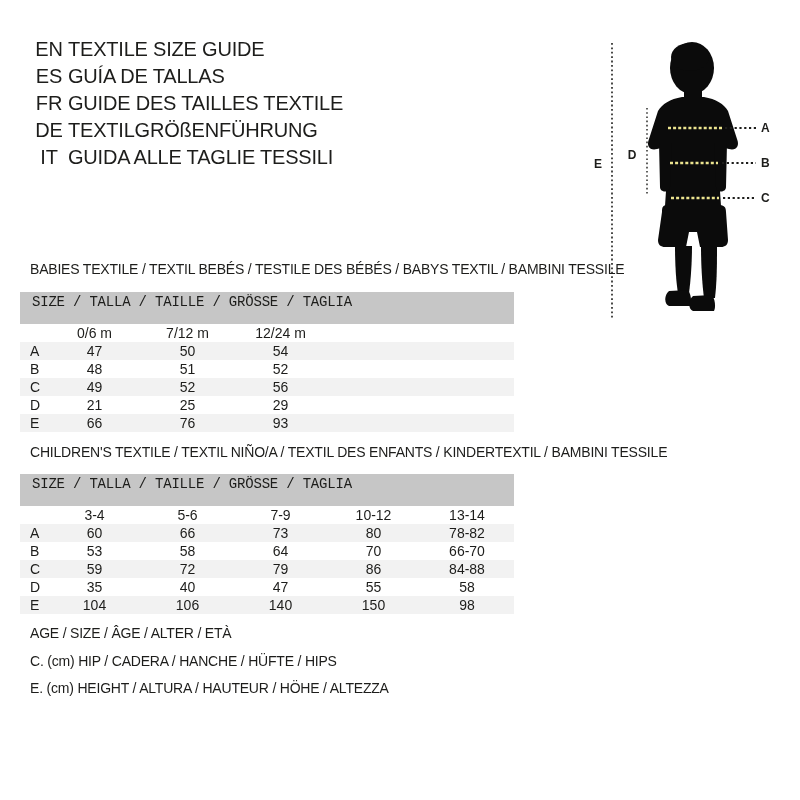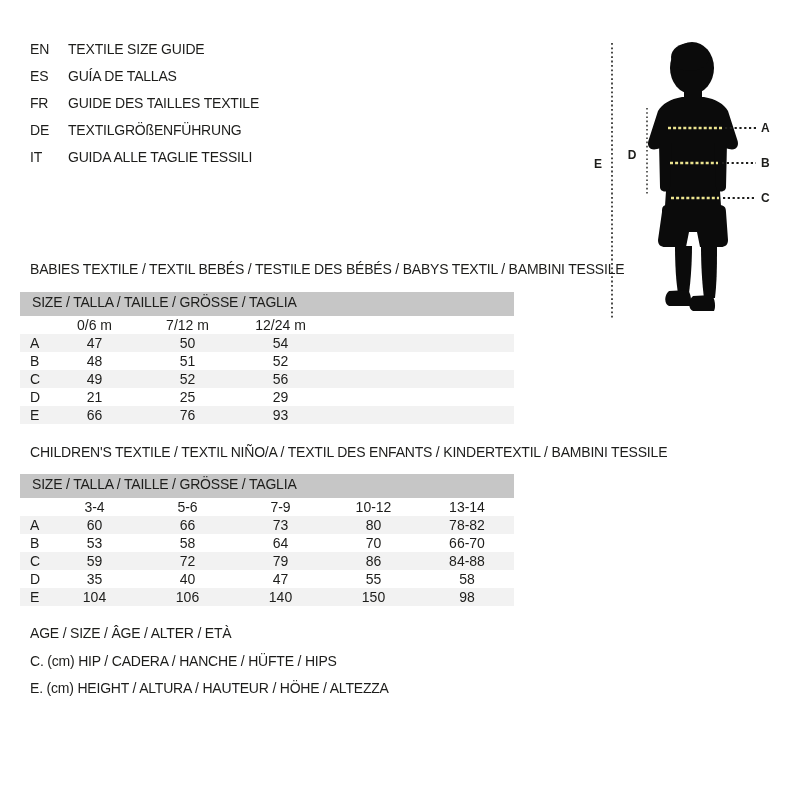--- a/index.html
+++ b/index.html
@@ -9,42 +9,43 @@
     width: 800px;
     height: 800px;
     background: #ffffff;
     font-family: "Liberation Sans", sans-serif;
     color: #1d1d1b;
     overflow: hidden;
   }
 
   
   .lang-list { position: absolute; left: 30px; top: 36px; }
-  .lang-row { display: flex; line-height: 27px; font-size: 14px; letter-spacing: -0.2px; }
+  .lang-row { display: flex; line-height: 27px; font-size: 20px; letter-spacing: -0.2px; text-align: center; }
   .lang-code { width: 38px; flex: 0 0 38px; }
 
   
   .sec-heading {
     position: absolute; left: 30px;
     font-size: 14px; line-height: 17px; letter-spacing: -0.2px;
     white-space: nowrap;
   }
   .heading-babies { top: 261px; }
   .heading-children { top: 444px; }
 
   
   .size-table { position: absolute; left: 20px; width: 494px; font-size: 14px; }
   .table-babies { top: 292px; }
   .table-children { top: 474px; }
   .table-bar {
-    height: 24px; line-height: 20px;
+    height: 32px; line-height: 20px;
     background: #c6c6c6;
     padding-left: 12px;
     letter-spacing: -0.2px;
     white-space: nowrap;
+    font-family: Liberation Mono, monospace;
   }
   .t-row {
     display: grid;
     grid-template-columns: 28px 93px 93px 93px 93px 94px;
     height: 18px; line-height: 18px;
   }
   .t-row.stripe { background: #f2f2f2; }
   .t-cell { text-align: center; }
   .t-label { text-align: left; padding-left: 10px; }
 

